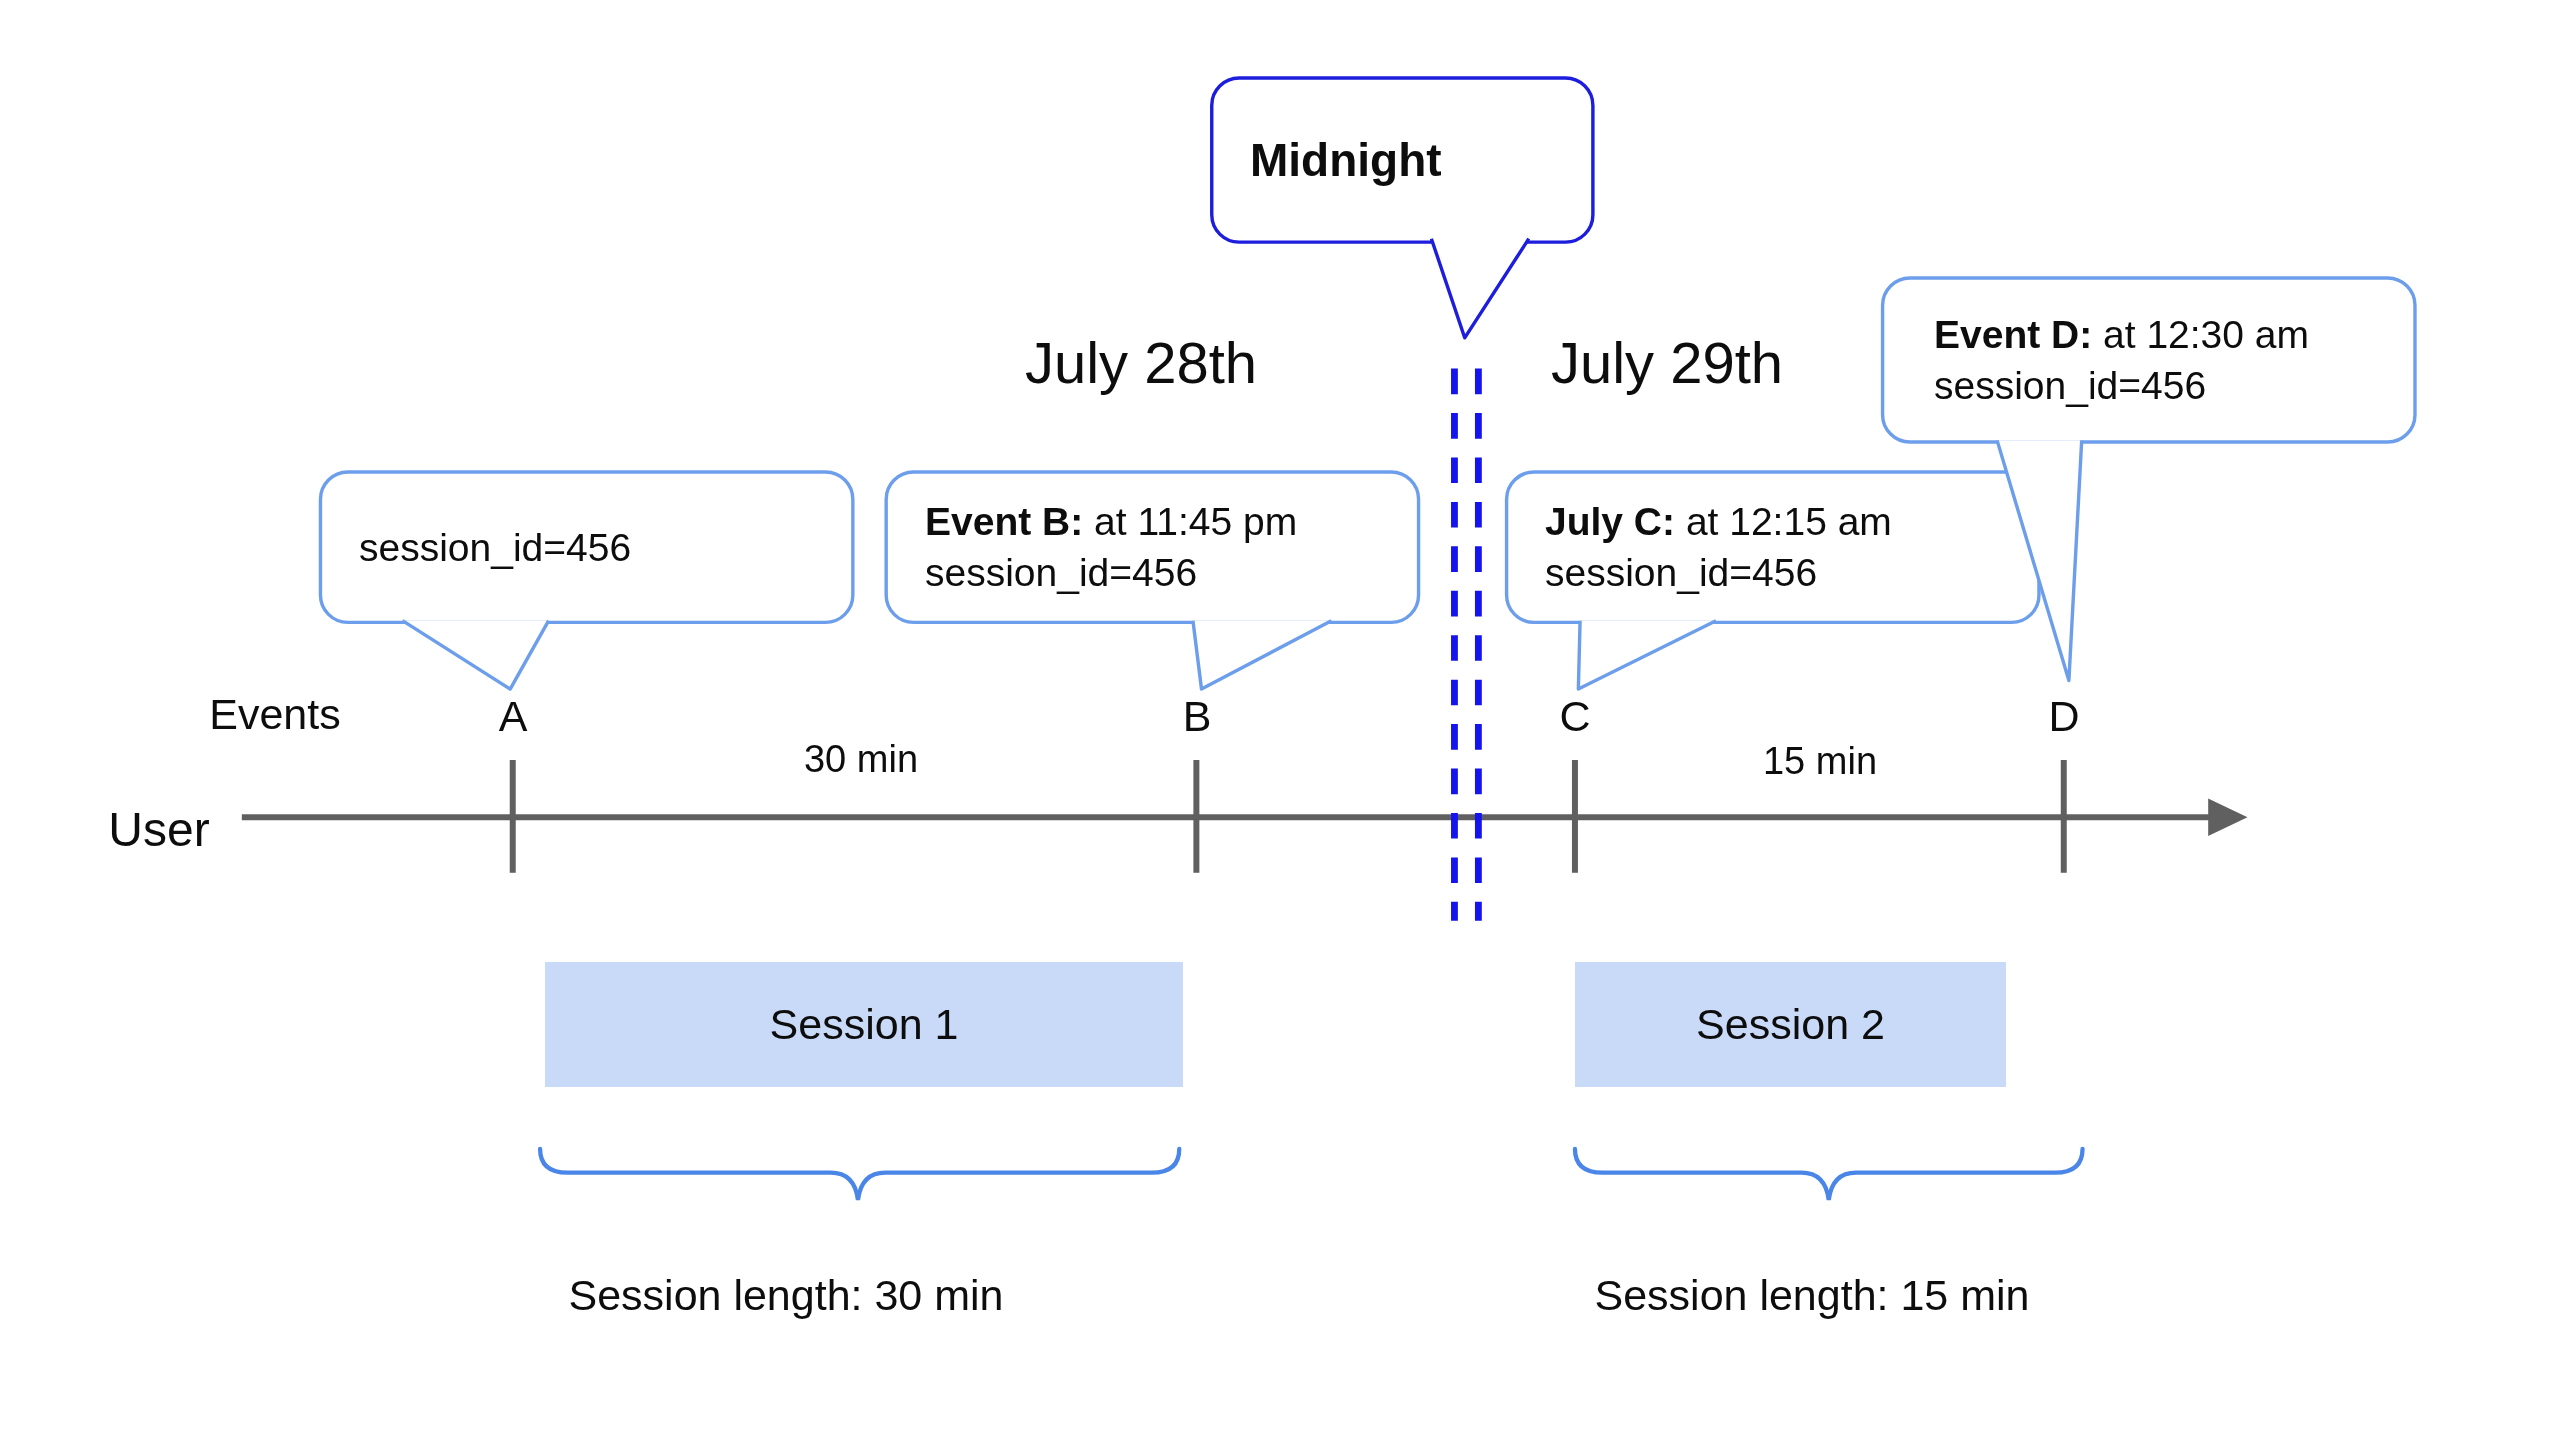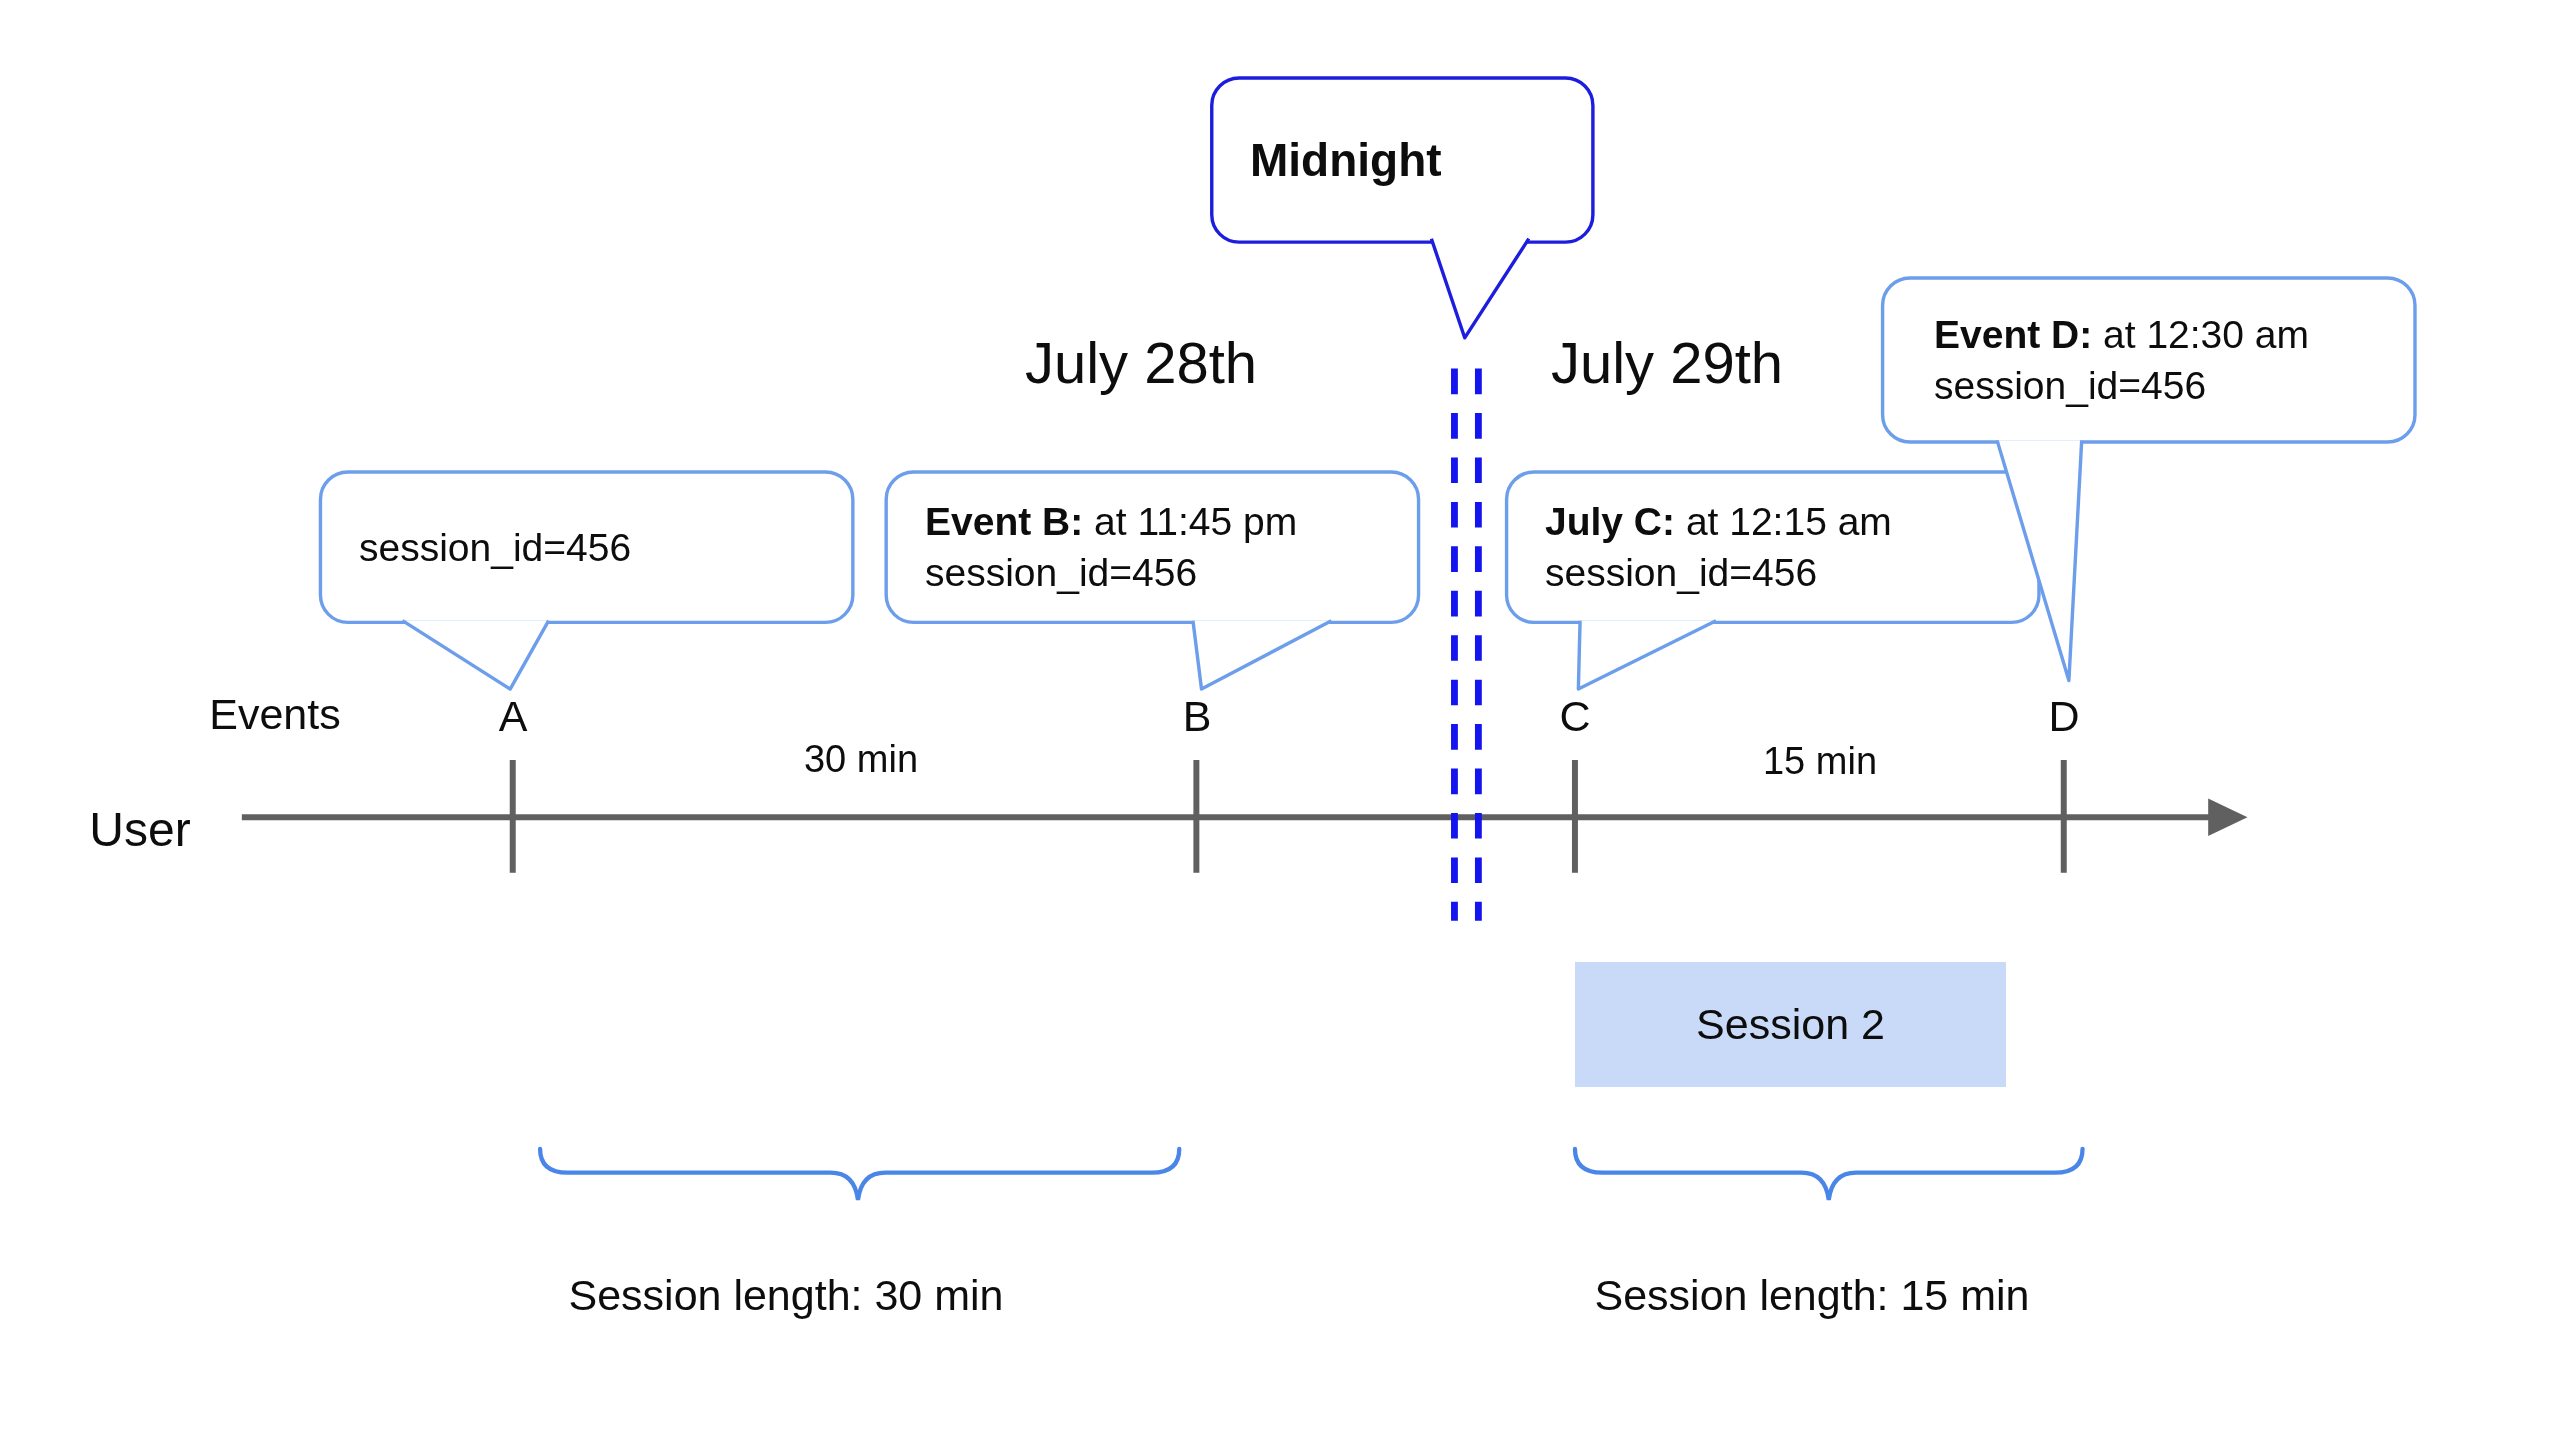--- a/index.html
+++ b/index.html
@@ -8,21 +8,21 @@
     width:2550px;height:1455px;
     background:#ffffff;
     font-family:"Liberation Sans", sans-serif;
     color:#0d0d0d;
     overflow:hidden;
   }
   #shapes{position:absolute;left:0;top:0;width:2550px;height:1455px;}
   .lbl{position:absolute;transform:translate(-50%,-50%);white-space:nowrap;}
   .date-label{font-size:58px;margin-top:20px;}
   .axis-label{font-size:43px;}
-  .user-label{font-size:48px;}
+  .user-label{font-size:48px;margin-left:19px;}
   .letter-label{font-size:43px;}
   .interval-label{font-size:38px;}
   .length-label{font-size:43px;}
   .midnight-text{
     position:absolute;left:1250px;top:78px;height:164px;
     display:flex;align-items:center;
     font-size:46px;font-weight:bold;
   }
   .callout-text{
     position:absolute;width:479px;
@@ -98,20 +98,23 @@
   <div class="lbl axis-label" style="left:275px;top:714px;">Events</div>
   <div class="lbl letter-label" style="left:513px;top:716px;">A</div>
   <div class="lbl letter-label" style="left:1197px;top:716px;">B</div>
   <div class="lbl letter-label" style="left:1575px;top:716px;">C</div>
   <div class="lbl letter-label" style="left:2064px;top:716px;">D</div>
   <div class="lbl user-label" style="left:140px;top:829px;">User</div>
 
   <div class="lbl interval-label" style="left:861px;top:759px;">30 min</div>
   <div class="lbl interval-label" style="left:1820px;top:761px;">15 min</div>
 
+  <div class="session-box" style="left:545px;width:638px;">
+    <span>Session 1</span>
+  </div>
   <div class="session-box" style="left:1575px;width:431px;">
     <span>Session 2</span>
   </div>
 
   <div class="lbl length-label" style="left:786px;top:1295px;">Session length: 30 min</div>
   <div class="lbl length-label" style="left:1812px;top:1295px;">Session length: 15 min</div>
 
 </div>
 
 

